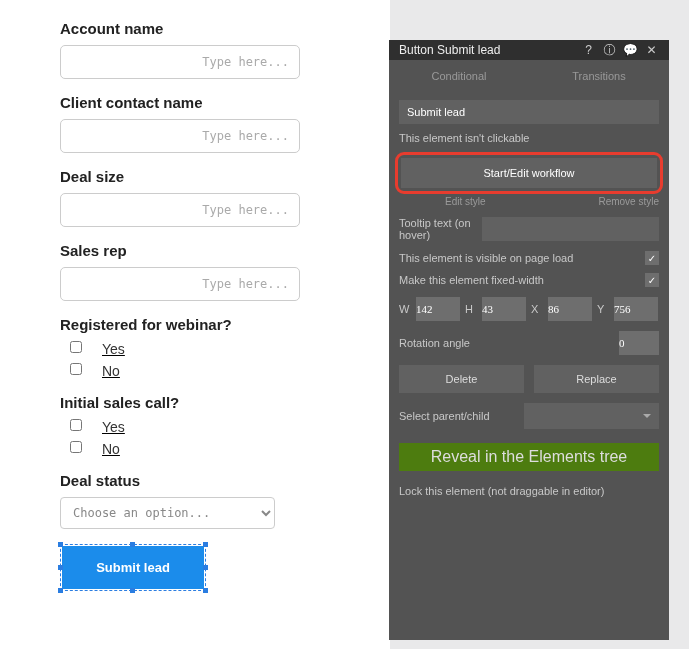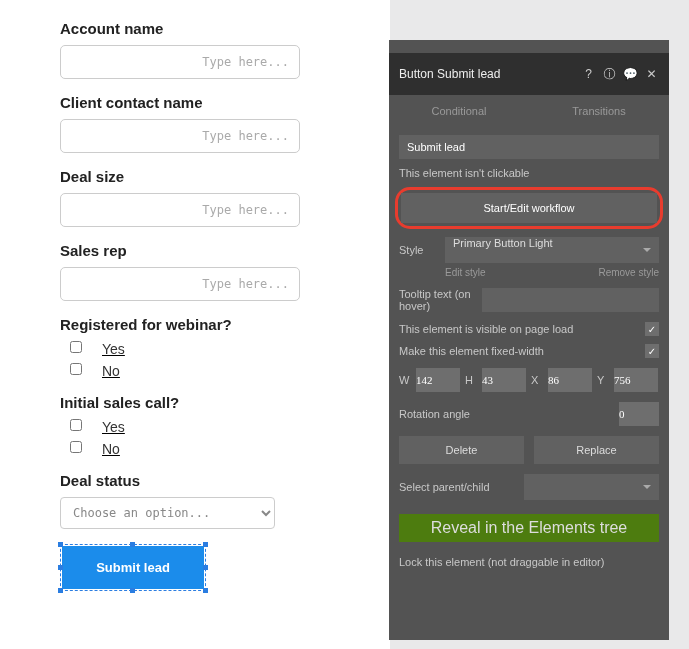--- a/index.html
+++ b/index.html
@@ -78,46 +78,45 @@
     right: 20px; top: 40px;
     width: 280px;
     background: #535353;
     color: #ddd;
     font-size: 12px;
     height: 600px;
     overflow:hidden;
   }
   .insp-header {
     background: #2f2f2f;
-    height: 42px;
+    height: 20px;
     display: flex; align-items: center;
     padding: 6px 10px;
     gap: 6px;
-    margin-top: 13px;
   }
   .insp-title { flex:1; color:#eee; font-size:12px; }
   .insp-header .icon { color:#ccc; cursor:pointer; width:15px; text-align:center; }
   .tabs {
     display:flex; height:32px; background:#535353;
   }
   .tab {
     flex:1; display:flex; align-items:center; justify-content:center;
     font-size:11px; color:#999; cursor:pointer;
   }
   .tab.active { background:#616161; color:#fff; }
   .insp-body { padding: 8px 10px; }
   .insp-row { margin: 8px 0; display:flex; align-items:center; gap:6px; }
   .insp-text { color:#c8c8c8; font-size:11px; }
   .insp-input {
     background:#616161; border:none; color:#fff;
     padding:6px 8px; width:100%; font-size:11px;
   }
   .workflow-highlight {
     border: 3px solid #e83c2e;
-    border-radius:15px;
+    border-radius:9px;
     padding: 3px;
     margin: 6px -4px;
   }
   .workflow-btn {
     background:#616161; color:#fff; border:none;
     width:100%; height:30px; font-size:11px; cursor:pointer;
   }
   .style-row { display:flex; align-items:center; gap:6px; margin:8px 0; }
   .style-label { width:40px; color:#c8c8c8; font-size:11px; }
   .style-select {
@@ -236,26 +235,20 @@
     <input class="insp-input" value="Submit lead" style="">
 
     <div class="insp-row">
       <span class="insp-text">This element isn't clickable</span>
     </div>
 
     <div class="workflow-highlight">
       <button class="workflow-btn">Start/Edit workflow</button>
     </div>
 
-    <div class="style-row">
-      <span class="style-label">Style</span>
-      <div class="style-select caret-down">
-        <span>Primary Button Light</span>
-      </div>
-    </div>
     <div class="sublinks">
       <span>Edit style</span>
       <span>Remove style</span>
     </div>
 
     <div class="tooltip-row">
       <span class="insp-text">Tooltip text (on hover)</span>
       <input class="tooltip-input" style="">
     </div>
 

